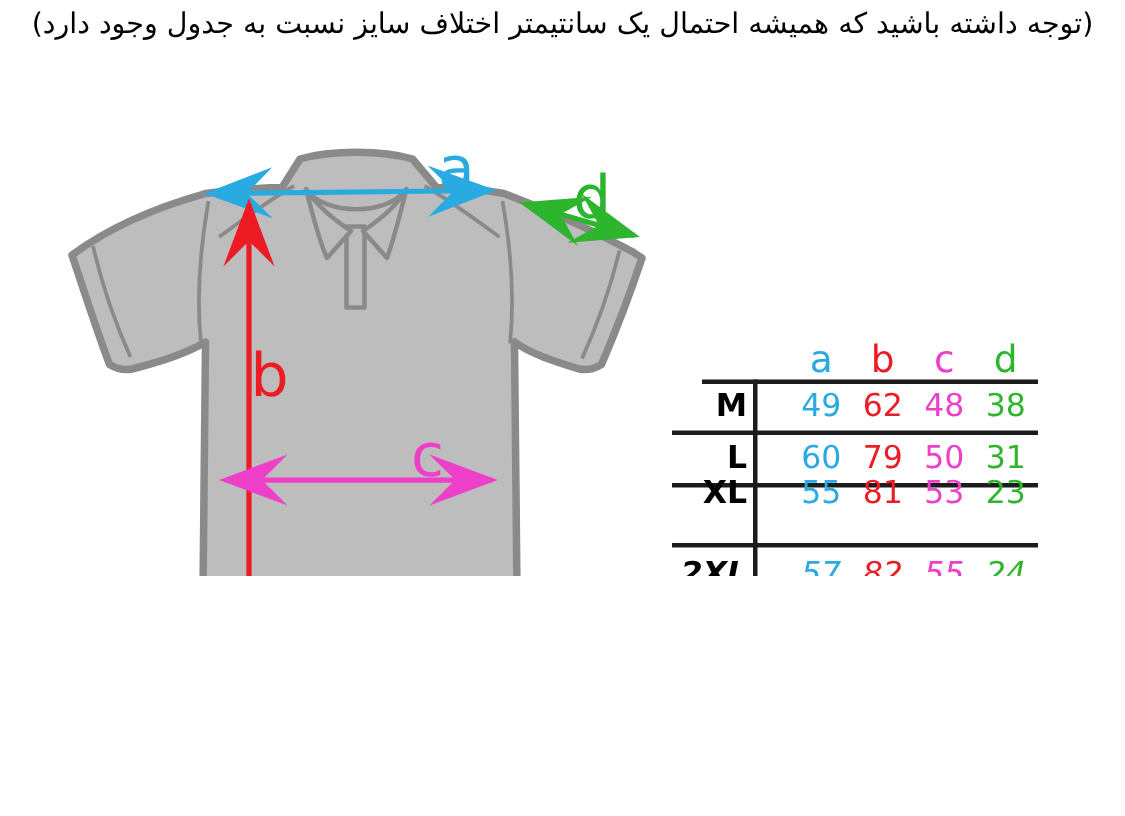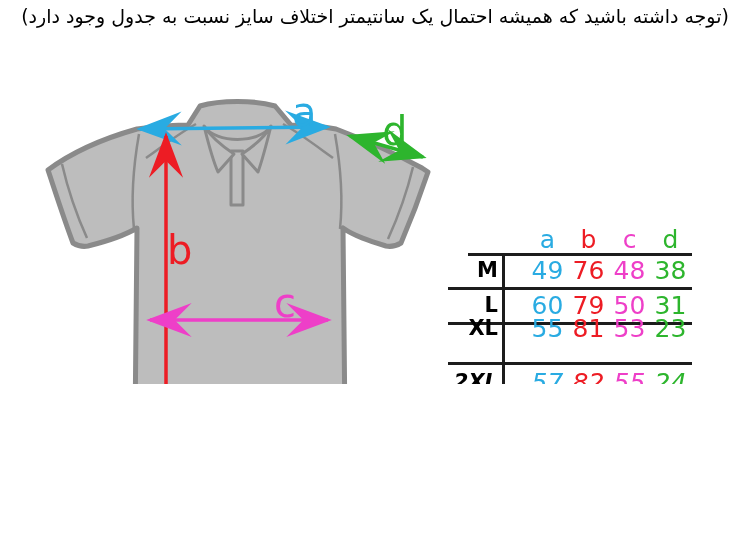--- a/index.html
+++ b/index.html
@@ -23,21 +23,21 @@
   .hl-1{top:57px;left:0;width:244px;}
   .hl-2{top:92px;left:0;width:244px;}
   .hl-3{top:132px;left:0;width:244px;}
   .hl-4{top:173px;left:0;width:244px;}
   .vline{position:absolute;left:54px;top:23px;width:3px;height:153px;background:#1c1c1c;}
   .t-head{position:absolute;top:-3px;left:0;width:244px;display:flex;align-items:center;}
   .t-head .hcell{width:41px;text-align:center;font-size:25px;line-height:26px;}
   .t-head .hcell:first-child{margin-left:79px;}
   .t-row{position:absolute;left:0;width:244px;height:26px;display:flex;align-items:center;}
   .t-row .size{width:50px;text-align:right;font-weight:bold;font-size:21px;color:#000;}
-  .t-row .val{width:41px;text-align:center;font-size:25px;}
+  .t-row .val{width:41px;text-align:center;font-size:21px;}
   .t-row .val:nth-child(2){margin-left:29px;}
   .row-m{top:27px;}  .row-l{top:62px;}  .row-xl{top:85px;}  .row-2xl{top:139px;font-style:italic;}
   .col-a{color:#29ABE2;} .col-b{color:#ED1C24;} .col-c{color:#EE3FC8;} .col-d{color:#2DB52D;}
 </style>
 </head>
 <body>
 
 <div id="stage">
 
   <div class="note">(توجه داشته باشید که همیشه احتمال یک سانتیمتر اختلاف سایز نسبت به جدول وجود دارد)</div>
@@ -115,21 +115,21 @@
     <div class="hline hl-top"></div>
     <div class="hline hl-1"></div>
     <div class="hline hl-2"></div>
     <div class="hline hl-3"></div>
     <div class="hline hl-4"></div>
     <div class="vline"></div>
 
     <div class="t-row row-m">
       <span class="size">M</span>
       <span class="val col-a">49</span>
-      <span class="val col-b">76</span>
+      <span class="val col-b">62</span>
       <span class="val col-c">48</span>
       <span class="val col-d">38</span>
     </div>
 
     <div class="t-row row-l">
       <span class="size">L</span>
       <span class="val col-a">60</span>
       <span class="val col-b">79</span>
       <span class="val col-c">50</span>
       <span class="val col-d">31</span>

